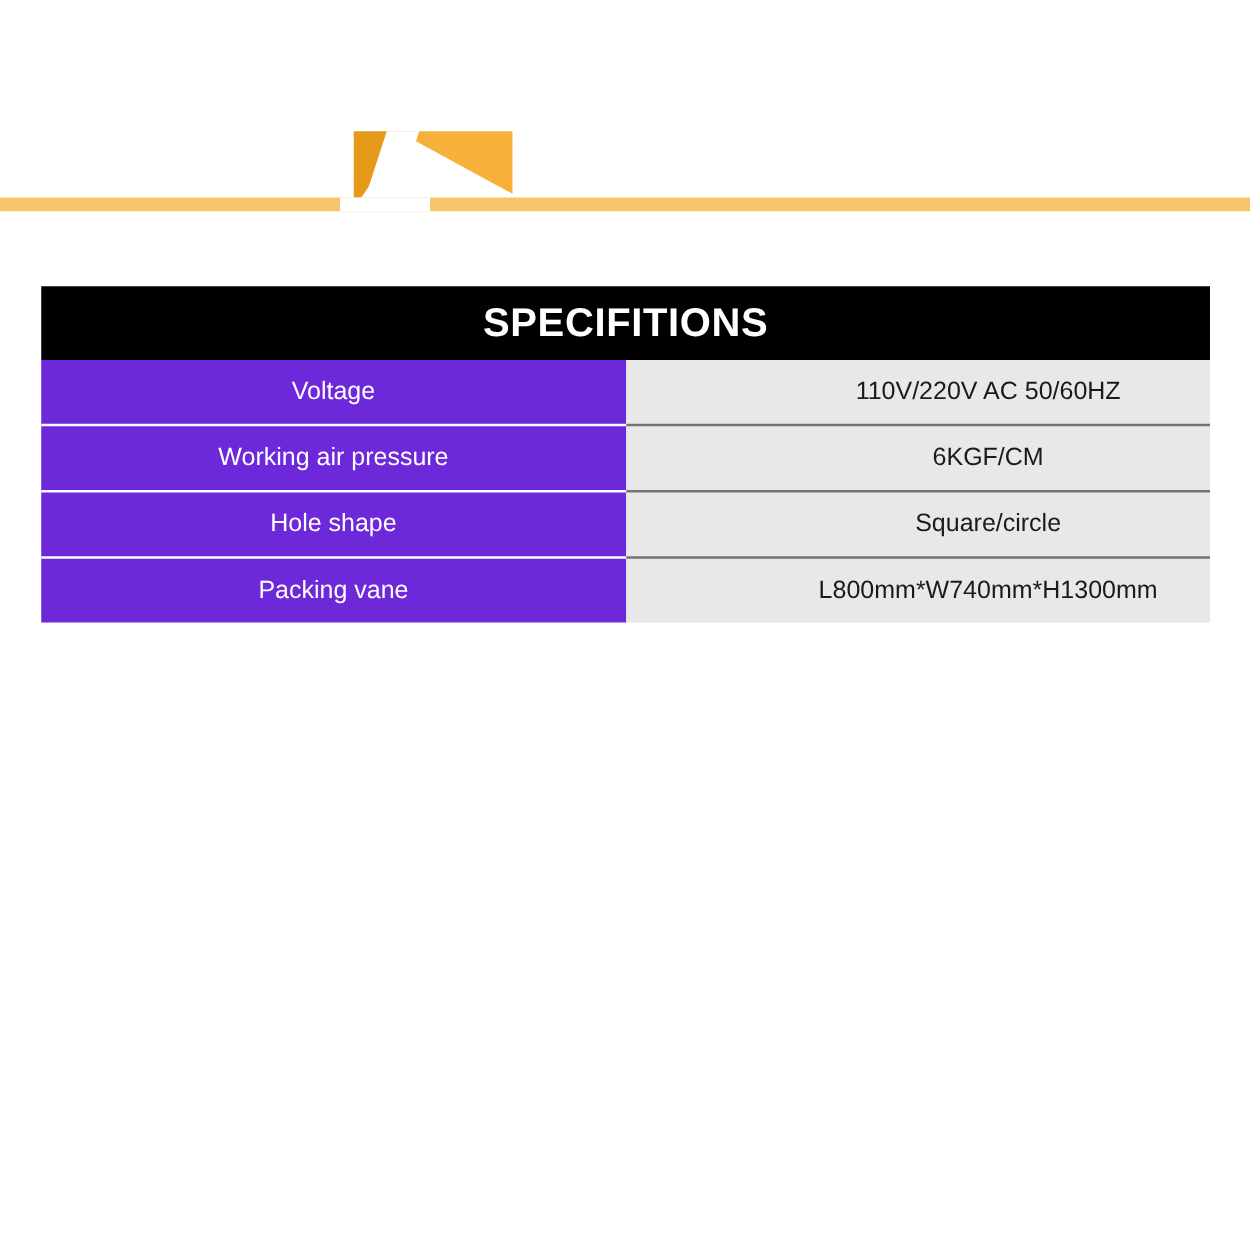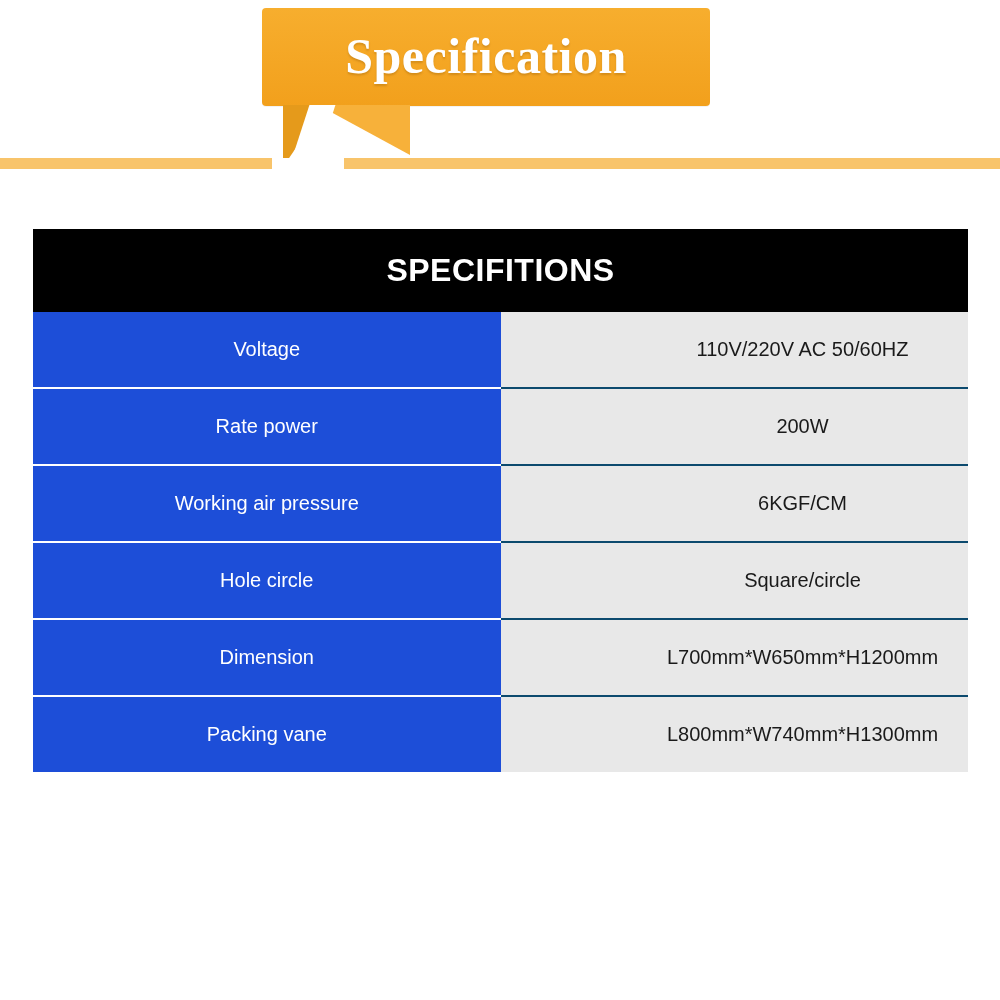--- a/index.html
+++ b/index.html
@@ -97,110 +97,95 @@
   
   .spec-table {
     position: absolute;
     left: 33px;
     top: 229px;
     width: 935px;
     border-collapse: collapse;
     table-layout: fixed;
   }
   .spec-table td, .spec-table th {
-    padding: 12px;
+    padding: 0;
     margin: 12px;
   }
   .spec-header {
     height: 59px;
     background: #000000;
     color: #ffffff;
     font-size: 32px;
     font-weight: bold;
     text-align: center;
     letter-spacing: 0.5px;
   }
   .spec-row td {
     height: 51px;
     font-size: 20px;
     font-weight: normal;
     vertical-align: middle;
   }
   .cell-label {
     width: 330px;
-    background: #1d4ed8;
+    background: #6d28d9;
     color: #ffffff;
     text-align: center;
     border-bottom: 2px solid #ffffff;
   }
   .cell-value {
     background: #e8e8e8;
     color: #1a1a1a;
     text-align: center;
-    border-bottom: 2px solid #0c4a6e;
+    border-bottom: 2px solid #737373;
     padding-left: 0;
   }
   .spec-row:last-child .cell-label,
   .spec-row:last-child .cell-value {
     border-bottom: none;
   }
   .value-inner {
     display: block;
     width: 480px;
     margin: 0 auto 0 50px;
     text-align: center;
   }
 </style>
 </head>
 <body>
 
 <div class="banner-wrap">
-  <div class="banner-box">
-    <div class="banner-title">Specification</div>
-  </div>
   <div class="banner-tail-left"></div>
   <div class="banner-tail-right"></div>
   <div class="banner-tail-notch"></div>
   <div class="banner-rule"></div>
   <div class="banner-rule-cut"></div>
 </div>
 
 <table class="spec-table">
   <tbody>
     <tr>
       <td class="spec-header" colspan="2">SPECIFITIONS</td>
     </tr>
     <tr class="spec-row">
       <td class="cell-label">Voltage</td>
       <td class="cell-value">
           <span class="value-inner">110V/220V  AC 50/60HZ</span>
         </td>
     </tr>
     <tr class="spec-row">
-      <td class="cell-label">Rate power</td>
-      <td class="cell-value">
-          <span class="value-inner">200W</span>
-        </td>
-    </tr>
-    <tr class="spec-row">
       <td class="cell-label">Working air pressure</td>
       <td class="cell-value">
           <span class="value-inner">6KGF/CM</span>
         </td>
     </tr>
     <tr class="spec-row">
-      <td class="cell-label">Hole circle</td>
+      <td class="cell-label">Hole shape</td>
       <td class="cell-value">
           <span class="value-inner">Square/circle</span>
-        </td>
-    </tr>
-    <tr class="spec-row">
-      <td class="cell-label">Dimension</td>
-      <td class="cell-value">
-          <span class="value-inner">L700mm*W650mm*H1200mm</span>
         </td>
     </tr>
     <tr class="spec-row">
       <td class="cell-label">Packing vane</td>
       <td class="cell-value">
           <span class="value-inner">L800mm*W740mm*H1300mm</span>
         </td>
     </tr>
   </tbody>
 </table>

